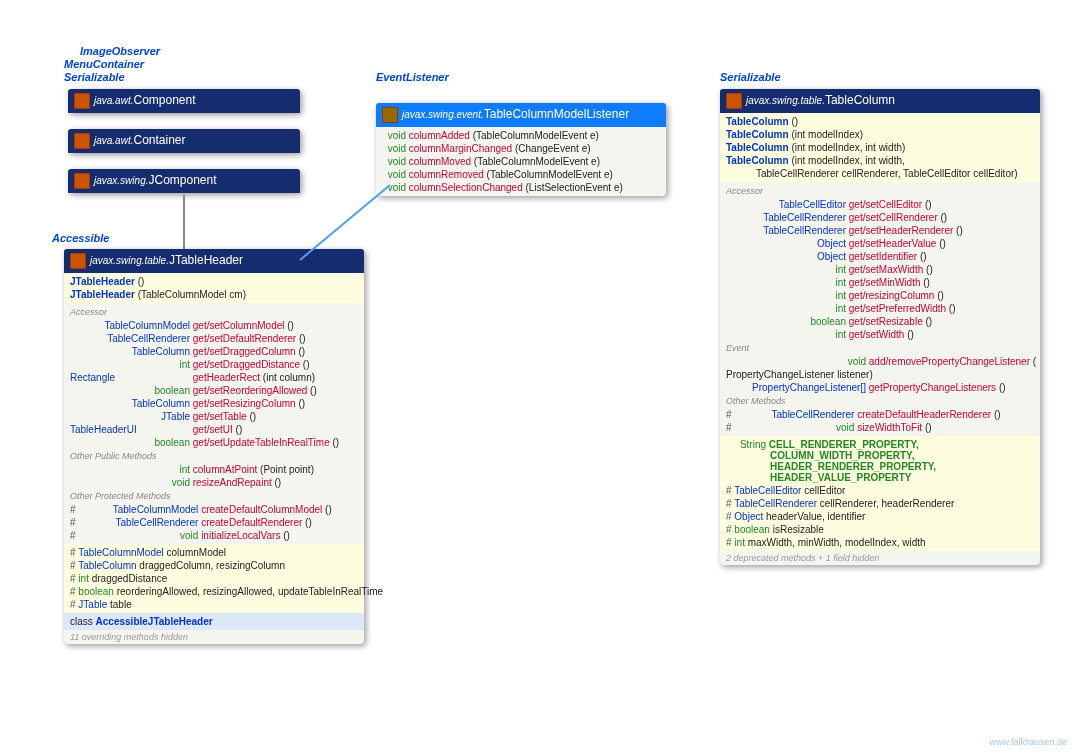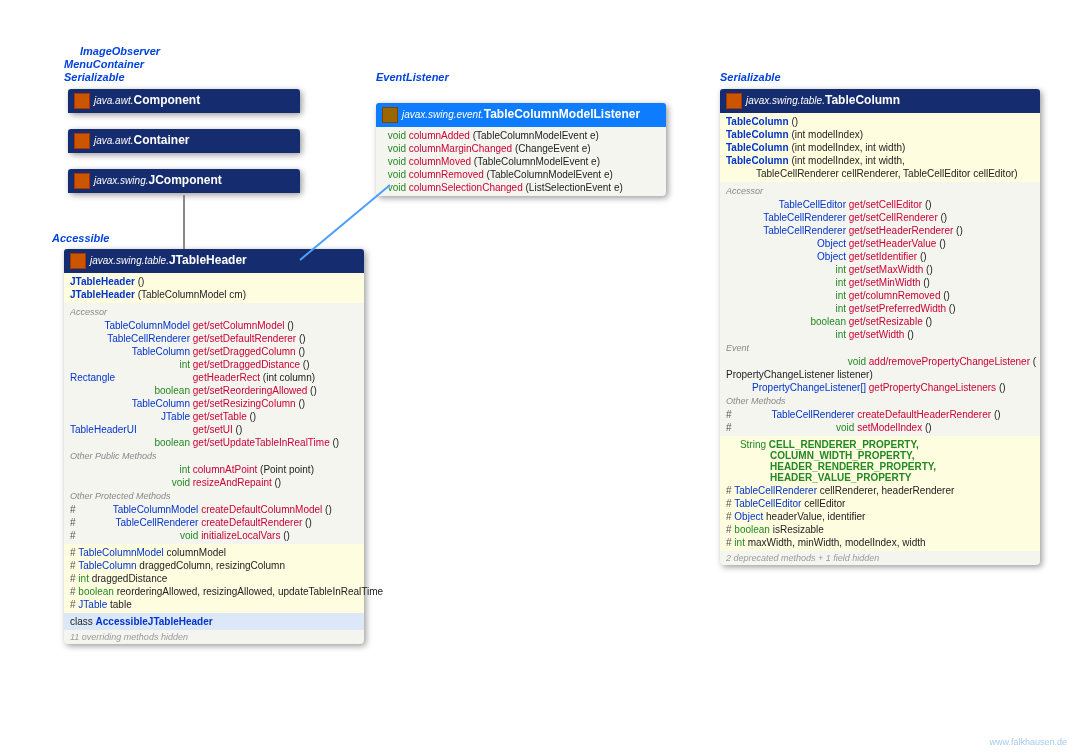--- a/index.html
+++ b/index.html
@@ -4,21 +4,21 @@
 <style>
 body{margin:0;font-family:Arial,sans-serif;font-size:10px;background:#fff;width:1075px;height:753px;position:relative}
 .box{position:absolute;background:#f5f5f0;border-radius:4px;box-shadow:2px 2px 6px rgba(0,0,0,0.4)}
 .iface{position:absolute;color:#0044dd;font-weight:bold;font-style:italic;font-size:11px}
 .hdr{background:#152c6e;color:#fff;padding:4px 6px;font-size:11px;border-radius:3px 3px 0 0}
 .hdr.blue{background:#0d7cff}
 .ico{display:inline-block;width:14px;height:14px;vertical-align:middle;margin-right:4px}
 .ico.c{background:#cc5500;border:1px solid #aa3300}
 .ico.i{background:#996600;border:1px solid #774400}
 .pkg{font-style:italic;font-size:10px}
-.cn{font-weight:bold;font-size:12px}
+.cn{font-weight:normal;font-size:12px}
 .body{padding:2px 6px}
 .row{padding:1px 0;white-space:nowrap}
 .sec{color:#888;font-style:italic;padding:2px 0;font-size:9px}
 .t-void{color:#228822}
 .t-bool{color:#228822}
 .t-str{color:#228822}
 .t-cls{color:#0033cc}
 .m{color:#cc0033}
 .m2{color:#0033cc;font-weight:bold}
 .p{color:#222}
@@ -120,41 +120,41 @@
  <div class="body">
   <div class="sec">Accessor</div>
   <div id="tc-accessor">
         <div class="row"><span class="t-cls" style="display:inline-block;text-align:right;width:120px">TableCellEditor</span> <span class="m">get/setCellEditor</span> <span class="p">()</span></div>
         <div class="row"><span class="t-cls" style="display:inline-block;text-align:right;width:120px">TableCellRenderer</span> <span class="m">get/setCellRenderer</span> <span class="p">()</span></div>
         <div class="row"><span class="t-cls" style="display:inline-block;text-align:right;width:120px">TableCellRenderer</span> <span class="m">get/setHeaderRenderer</span> <span class="p">()</span></div>
         <div class="row"><span class="t-cls" style="display:inline-block;text-align:right;width:120px">Object</span> <span class="m">get/setHeaderValue</span> <span class="p">()</span></div>
         <div class="row"><span class="t-cls" style="display:inline-block;text-align:right;width:120px">Object</span> <span class="m">get/setIdentifier</span> <span class="p">()</span></div>
         <div class="row"><span class="t-bool" style="display:inline-block;text-align:right;width:120px">int</span> <span class="m">get/setMaxWidth</span> <span class="p">()</span></div>
         <div class="row"><span class="t-bool" style="display:inline-block;text-align:right;width:120px">int</span> <span class="m">get/setMinWidth</span> <span class="p">()</span></div>
-        <div class="row"><span class="t-bool" style="display:inline-block;text-align:right;width:120px">int</span> <span class="m">get/columnRemoved</span> <span class="p">()</span></div>
+        <div class="row"><span class="t-bool" style="display:inline-block;text-align:right;width:120px">int</span> <span class="m">get/resizingColumn</span> <span class="p">()</span></div>
         <div class="row"><span class="t-bool" style="display:inline-block;text-align:right;width:120px">int</span> <span class="m">get/setPreferredWidth</span> <span class="p">()</span></div>
         <div class="row"><span class="t-bool" style="display:inline-block;text-align:right;width:120px">boolean</span> <span class="m">get/setResizable</span> <span class="p">()</span></div>
         <div class="row"><span class="t-bool" style="display:inline-block;text-align:right;width:120px">int</span> <span class="m">get/setWidth</span> <span class="p">()</span></div>
       </div>
   <div class="sec">Event</div>
   <div id="tc-event">
         <div class="row"><span class="t-void" style="display:inline-block;text-align:right;width:140px">void</span> <span class="m">add/removePropertyChangeListener</span> <span class="p">(</span></div>
         <div class="row"><span class="m"></span> <span class="p">PropertyChangeListener listener)</span></div>
         <div class="row"><span class="t-cls" style="display:inline-block;text-align:right;width:140px">PropertyChangeListener[]</span> <span class="m">getPropertyChangeListeners</span> <span class="p">()</span></div>
       </div>
   <div class="sec">Other Methods</div>
   <div id="tc-other">
         <div class="row"><span class="hash">#</span> <span class="t-cls" style="display:inline-block;text-align:right;width:120px">TableCellRenderer</span> <span class="m">createDefaultHeaderRenderer</span> <span class="p">()</span></div>
-        <div class="row"><span class="hash">#</span> <span class="t-void" style="display:inline-block;text-align:right;width:120px">void</span> <span class="m">setModelIndex</span> <span class="p">()</span></div>
+        <div class="row"><span class="hash">#</span> <span class="t-void" style="display:inline-block;text-align:right;width:120px">void</span> <span class="m">sizeWidthToFit</span> <span class="p">()</span></div>
       </div>
  </div>
  <div class="body yellow" id="tc-consts">
       <div class="row"><span class="t-str" style="display:inline-block;width:40px;text-align:right">String</span> <span class="green">CELL_RENDERER_PROPERTY,<br><span style="display:inline-block;width:44px"></span>COLUMN_WIDTH_PROPERTY,<br><span style="display:inline-block;width:44px"></span>HEADER_RENDERER_PROPERTY,<br><span style="display:inline-block;width:44px"></span>HEADER_VALUE_PROPERTY</span></div>
+      <div class="row"><span class="hash">#</span> <span class="t-cls">TableCellEditor</span> <span class="p">cellEditor</span></div>
       <div class="row"><span class="hash">#</span> <span class="t-cls">TableCellRenderer</span> <span class="p">cellRenderer, headerRenderer</span></div>
-      <div class="row"><span class="hash">#</span> <span class="t-cls">TableCellEditor</span> <span class="p">cellEditor</span></div>
       <div class="row"><span class="hash">#</span> <span class="t-cls">Object</span> <span class="p">headerValue, identifier</span></div>
       <div class="row"><span class="hash">#</span> <span class="t-bool">boolean</span> <span class="p">isResizable</span></div>
       <div class="row"><span class="hash">#</span> <span class="t-bool">int</span> <span class="p">maxWidth, minWidth, modelIndex, width</span></div>
     </div>
  <div class="footer">2 deprecated methods + 1 field hidden</div>
 </div>
 
 <svg class="conn" style="left:0;top:0;width:1075px;height:753px">
  <line x1="184" y1="195" x2="184" y2="249" stroke="#888" stroke-width="2"></line>
  <line x1="300" y1="260" x2="390" y2="185" stroke="#4aa0ff" stroke-width="2"></line>

